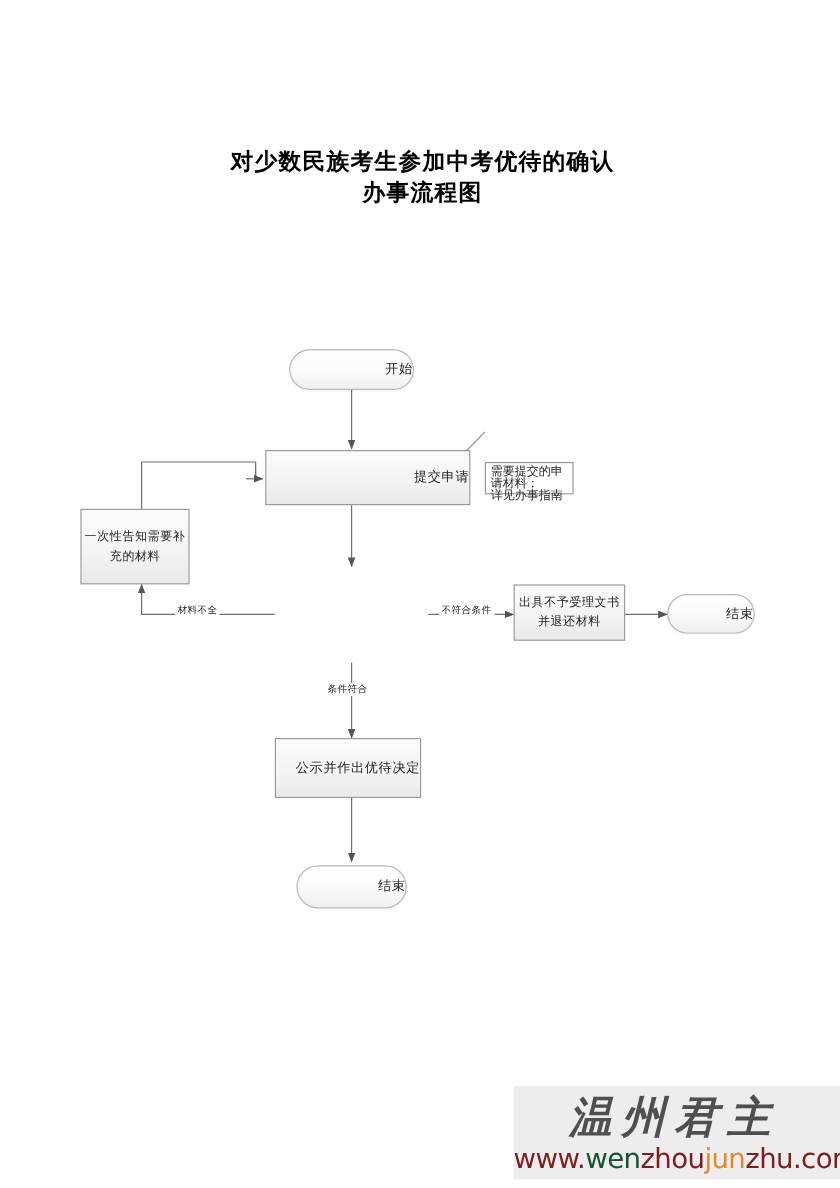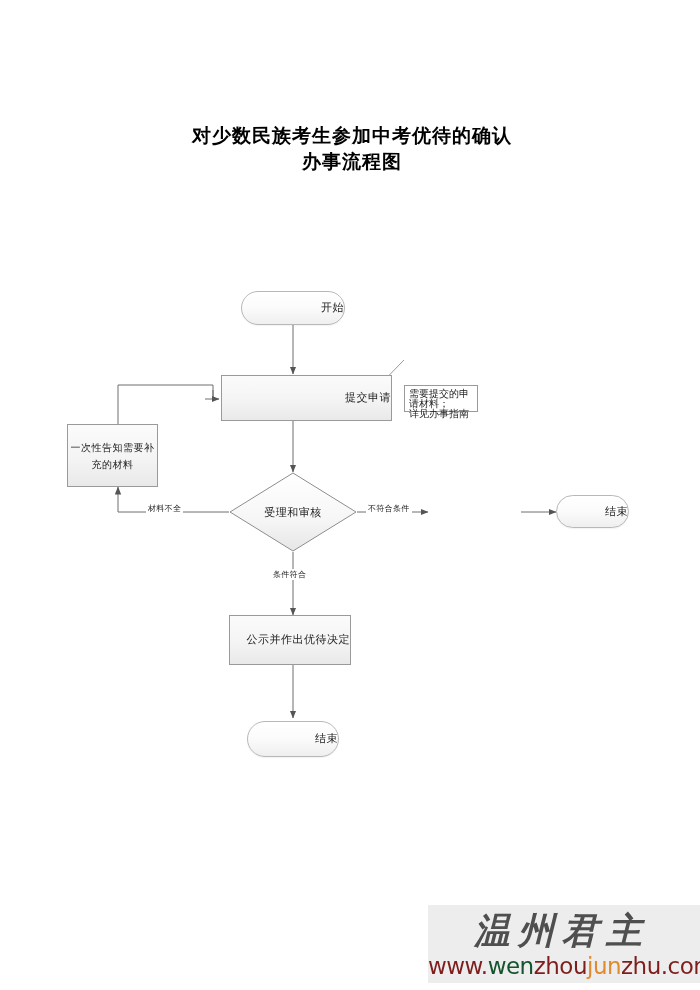--- a/index.html
+++ b/index.html
@@ -208,34 +208,24 @@
     <span class="note-inner">
       <span>需要提交的申请材料；</span><br>
       <span>详见办事指南</span>
     </span>
   </div>
 
   <div class="node process" style="left:67px; top:424px; width:91px; height:63px; font-size:10px; line-height:17px;">
     <span>一次性告知需要补充的材料</span>
   </div>
 
-  <div class="decision-wrap" style="left:229px; top:472px; width:128px; height:80px;">
-    <svg class="decision-shape" viewBox="0 0 128 80" xmlns="http://www.w3.org/2000/svg">
-      <defs>
-        <linearGradient id="dgrad" x1="0" y1="0" x2="0" y2="1">
-          <stop offset="0%" stop-color="#ffffff"></stop>
-          <stop offset="60%" stop-color="#f6f6f6"></stop>
-          <stop offset="100%" stop-color="#e6e6e6"></stop>
-        </linearGradient>
-      </defs>
-      <polygon points="64,1 127,40 64,79 1,40" fill="url(#dgrad)" stroke="#8d8d8d" stroke-width="1"></polygon>
-    </svg>
-    <div class="decision-label">受理和审核</div>
-  </div>
-
+
+  <div class="node process" style="left:428px; top:487px; width:93px; height:47px; font-size:10px; line-height:16px;">
+    <span>出具不予受理文书并退还材料</span>
+  </div>
 
   <div class="node terminator" style="left:556px; top:495px; width:73px; height:33px;">
     <span>结束</span>
   </div>
 
   <div class="node process" style="left:229px; top:615px; width:122px; height:50px;">
     <span>公示并作出优待决定</span>
   </div>
 
   <div class="node terminator" style="left:247px; top:721px; width:92px; height:36px;">

